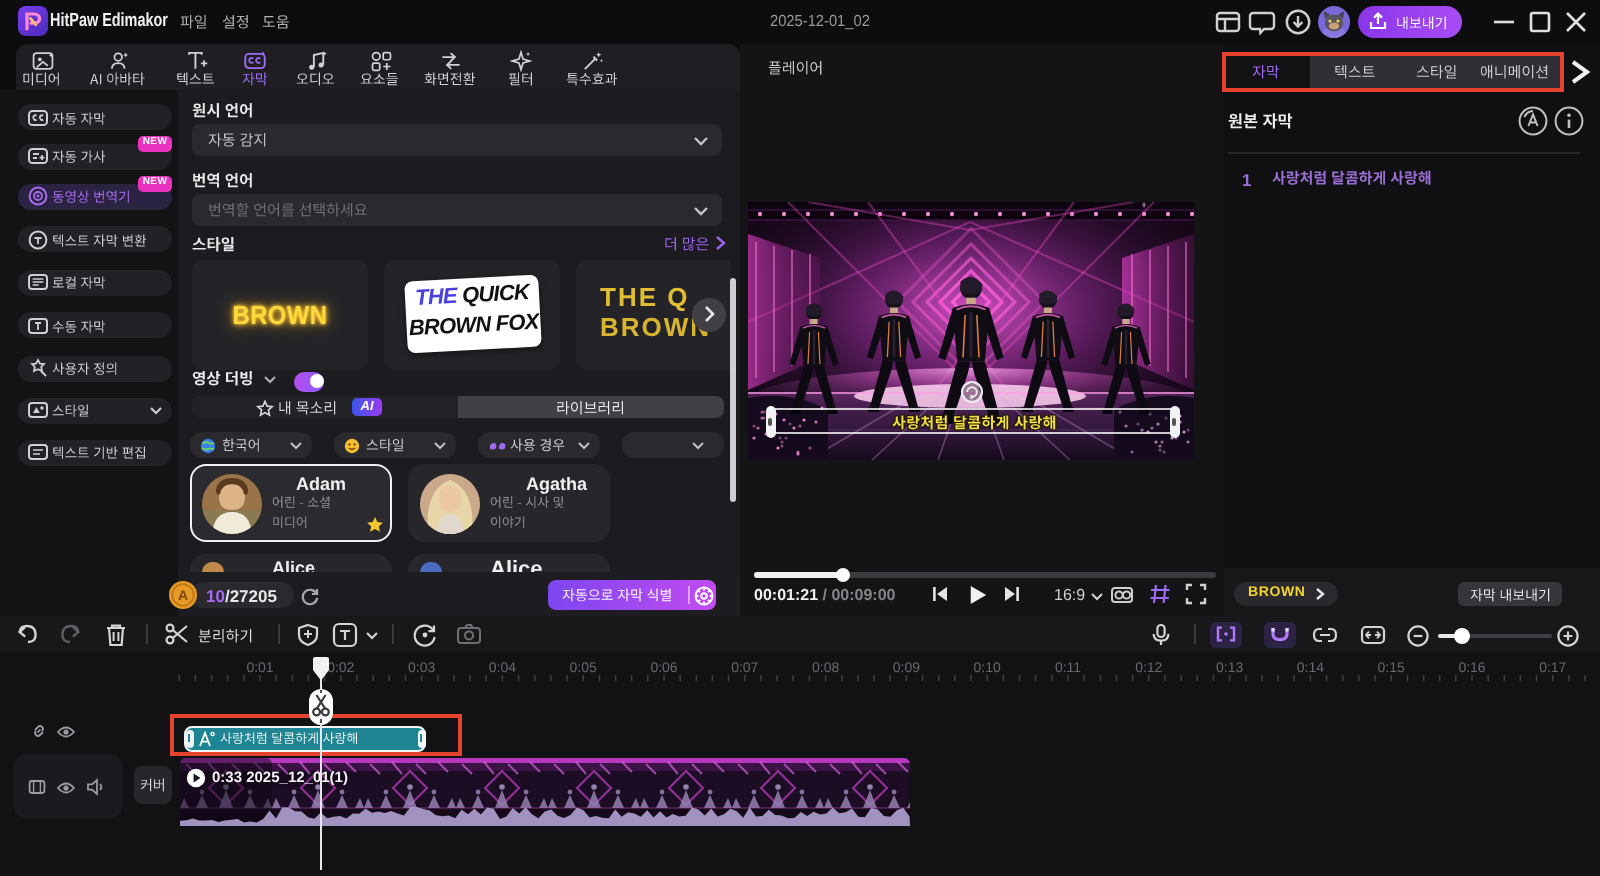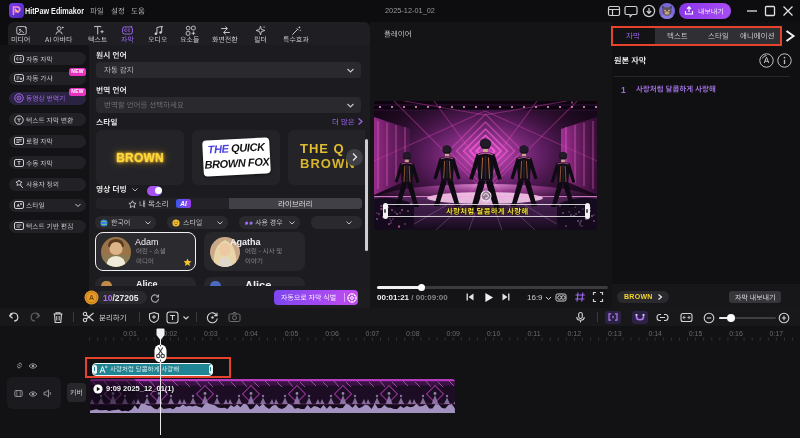--- a/index.html
+++ b/index.html
@@ -338,21 +338,21 @@
         </clipPath>
       </defs>
 <g clip-path="url(#av101)">
         <rect width="30" height="30" fill="#9a7448"></rect>
 <rect y="18" width="30" height="12" fill="#8a7a52"></rect>
 <path d="M15 5 Q8.5 5 8.5 11.5 Q8.5 18 15 18 Q21.5 18 21.5 11.5 Q21.5 5 15 5" fill="#dcb487"></path>
 <path d="M7 8 Q8 2 15 2 Q22 2 23 8 Q23 11 21 10 Q20 5 15 5 Q10 5 9 10 Q7 11 7 8" fill="#5a3a1e"></path>
 <path d="M5 30 Q6 19 15 19 Q24 19 25 30 z" fill="#f0ead8"></path>
       </g>
     </svg>
-<div class="abs" style="left:135px;top:237px;font-size:9px;font-weight:normal;color:#f0f0f2">Adam</div>
+<div class="abs" style="left:148px;top:237px;font-size:9px;font-weight:bold;color:#f0f0f2">Adam</div>
 <svg class="" style="position:absolute;left:136px;top:246.0px;overflow:visible" width="31" height="11">
       <path transform="translate(0,7.5)" d="M1.9 -4.9Q2.3 -4.9 2.7 -4.7Q3 -4.4 3.2 -4Q3.4 -3.5 3.4 -2.9Q3.4 -2.2 3.2 -1.8Q3 -1.3 2.7 -1.1Q2.3 -0.8 1.9 -0.8Q1.5 -0.8 1.1 -1.1Q0.8 -1.3 0.6 -1.8Q0.4 -2.2 0.4 -2.9Q0.4 -3.5 0.6 -4Q0.8 -4.4 1.1 -4.7Q1.5 -4.9 1.9 -4.9ZM1.9 -4.4Q1.6 -4.4 1.4 -4.2Q1.2 -4.1 1.1 -3.7Q0.9 -3.3 0.9 -2.9Q0.9 -2.4 1.1 -2Q1.2 -1.7 1.4 -1.5Q1.6 -1.3 1.9 -1.3Q2.2 -1.3 2.4 -1.5Q2.6 -1.7 2.7 -2Q2.8 -2.4 2.8 -2.9Q2.8 -3.3 2.7 -3.7Q2.6 -4.1 2.4 -4.2Q2.2 -4.4 1.9 -4.4ZM4.6 -5.4H5.2V0.5H4.6ZM3.2 -3.1H4.9V-2.7H3.2Z M10.6 -5.4H11.1V-1H10.6ZM7.3 -0.1H11.3V0.4H7.3ZM7.3 -1.4H7.8V0.2H7.3ZM6.6 -2.3H7.1Q7.6 -2.3 8.1 -2.3Q8.6 -2.3 9 -2.4Q9.4 -2.4 9.9 -2.5L9.9 -2.1Q9.5 -2 9 -2Q8.6 -1.9 8.1 -1.9Q7.7 -1.9 7.1 -1.9H6.6ZM6.6 -5H9.3V-3.2H7.1V-2.2H6.6V-3.7H8.7V-4.5H6.6Z M13.9 -1.6V-2H15.6V-1.6Z M17.9 -0.7H23.3V-0.3H17.9ZM20.3 -2.1H20.8V-0.6H20.3ZM20.3 -5H20.7V-4.5Q20.7 -4.1 20.6 -3.8Q20.5 -3.5 20.2 -3.2Q20 -2.9 19.7 -2.7Q19.4 -2.4 19.1 -2.3Q18.7 -2.1 18.4 -2.1L18.1 -2.5Q18.4 -2.6 18.7 -2.7Q19.1 -2.8 19.3 -3Q19.6 -3.2 19.8 -3.4Q20 -3.7 20.2 -4Q20.3 -4.2 20.3 -4.5ZM20.4 -5H20.8V-4.5Q20.8 -4.2 21 -4Q21.1 -3.7 21.3 -3.4Q21.5 -3.2 21.8 -3Q22.1 -2.8 22.4 -2.7Q22.7 -2.6 23 -2.5L22.8 -2.1Q22.4 -2.1 22.1 -2.3Q21.7 -2.4 21.4 -2.7Q21.1 -2.9 20.9 -3.2Q20.6 -3.5 20.5 -3.8Q20.4 -4.2 20.4 -4.5Z M27 -4.8H28.4V-4.3H27ZM27 -3.7H28.4V-3.3H27ZM28.2 -5.4H28.7V-2.3H28.2ZM25 -2H28.7V-0.6H25.5V0.3H25V-1H28.2V-1.6H25ZM25 0H29V0.4H25ZM25.4 -5.2H25.8V-4.6Q25.8 -4.1 25.6 -3.6Q25.4 -3.1 25 -2.8Q24.7 -2.5 24.2 -2.3L23.9 -2.7Q24.2 -2.8 24.5 -3Q24.8 -3.2 25 -3.5Q25.2 -3.7 25.3 -4Q25.4 -4.3 25.4 -4.6ZM25.5 -5.2H25.9V-4.6Q25.9 -4.3 26 -4Q26.1 -3.8 26.3 -3.5Q26.5 -3.3 26.8 -3.1Q27 -2.9 27.3 -2.8L27.1 -2.4Q26.6 -2.6 26.2 -2.9Q25.9 -3.2 25.7 -3.7Q25.5 -4.1 25.5 -4.6Z" fill="#909095"></path>
     </svg>
 <svg class="" style="position:absolute;left:136px;top:255.5px;overflow:visible" width="19" height="11">
       <path transform="translate(0,7.5)" d="M0.7 -4.8H3.4V-1H0.7ZM2.8 -4.4H1.2V-1.4H2.8ZM4.6 -5.4H5.1V0.5H4.6Z M10.6 -5.4H11.1V0.5H10.6ZM6.7 -1.4H7.2Q7.7 -1.4 8.2 -1.4Q8.7 -1.4 9.1 -1.5Q9.5 -1.5 10 -1.6L10 -1.1Q9.6 -1.1 9.1 -1Q8.7 -1 8.2 -1Q7.8 -0.9 7.2 -0.9H6.7ZM6.7 -4.8H9.5V-4.4H7.2V-1.2H6.7Z M13.9 -4.9Q14.3 -4.9 14.6 -4.7Q14.9 -4.4 15.1 -4Q15.3 -3.5 15.3 -2.9Q15.3 -2.2 15.1 -1.8Q14.9 -1.3 14.6 -1.1Q14.3 -0.8 13.9 -0.8Q13.4 -0.8 13.1 -1.1Q12.8 -1.3 12.6 -1.8Q12.4 -2.2 12.4 -2.9Q12.4 -3.5 12.6 -4Q12.8 -4.4 13.1 -4.7Q13.4 -4.9 13.9 -4.9ZM13.9 -4.4Q13.6 -4.4 13.4 -4.2Q13.1 -4.1 13 -3.7Q12.9 -3.3 12.9 -2.9Q12.9 -2.4 13 -2Q13.1 -1.7 13.4 -1.5Q13.6 -1.3 13.9 -1.3Q14.1 -1.3 14.4 -1.5Q14.6 -1.7 14.7 -2Q14.8 -2.4 14.8 -2.9Q14.8 -3.3 14.7 -3.7Q14.6 -4.1 14.4 -4.2Q14.1 -4.4 13.9 -4.4ZM16.6 -5.4H17.1V0.5H16.6ZM15.1 -3.1H16.8V-2.7H15.1Z" fill="#909095"></path>
     </svg>
 <svg class="abs" style="left:183px;top:258px" width="9" height="9" viewBox="0 0 10 10">
       <path d="M5 0.6 L6.3 3.4 L9.4 3.7 L7.1 5.8 L7.8 8.8 L5 7.2 L2.2 8.8 L2.9 5.8 L0.6 3.7 L3.7 3.4 z" fill="#f5c52e"></path>
     </svg>
 <div class="abs" style="left:204px;top:232px;width:101px;height:39px;background:#27272b;border-radius:8px"></div>
@@ -362,21 +362,21 @@
           <circle cx="15" cy="15" r="15"></circle>
         </clipPath>
       </defs>
 <g clip-path="url(#aw210)">
         <rect width="30" height="30" fill="#caa88a"></rect>
 <path d="M4 30 Q2 8 15 3 Q28 8 26 30 z" fill="#e8d5a8"></path>
 <path d="M15 6 Q9.5 6 9.5 12.5 Q9.5 19 15 19 Q20.5 19 20.5 12.5 Q20.5 6 15 6" fill="#ecc9a2"></path>
 <path d="M8 30 Q9 20 15 20 Q21 20 22 30 z" fill="#e0d8cc"></path>
       </g>
     </svg>
-<div class="abs" style="left:230px;top:237px;font-size:9px;font-weight:bold;color:#f0f0f2">Agatha</div>
+<div class="abs" style="left:263px;top:237px;font-size:9px;font-weight:bold;color:#f0f0f2">Agatha</div>
 <svg class="" style="position:absolute;left:245px;top:246.0px;overflow:visible" width="39" height="11">
       <path transform="translate(0,7.5)" d="M1.9 -4.9Q2.3 -4.9 2.7 -4.7Q3 -4.4 3.2 -4Q3.4 -3.5 3.4 -2.9Q3.4 -2.2 3.2 -1.8Q3 -1.3 2.7 -1.1Q2.3 -0.8 1.9 -0.8Q1.5 -0.8 1.1 -1.1Q0.8 -1.3 0.6 -1.8Q0.4 -2.2 0.4 -2.9Q0.4 -3.5 0.6 -4Q0.8 -4.4 1.1 -4.7Q1.5 -4.9 1.9 -4.9ZM1.9 -4.4Q1.6 -4.4 1.4 -4.2Q1.2 -4.1 1.1 -3.7Q0.9 -3.3 0.9 -2.9Q0.9 -2.4 1.1 -2Q1.2 -1.7 1.4 -1.5Q1.6 -1.3 1.9 -1.3Q2.2 -1.3 2.4 -1.5Q2.6 -1.7 2.7 -2Q2.8 -2.4 2.8 -2.9Q2.8 -3.3 2.7 -3.7Q2.6 -4.1 2.4 -4.2Q2.2 -4.4 1.9 -4.4ZM4.6 -5.4H5.2V0.5H4.6ZM3.2 -3.1H4.9V-2.7H3.2Z M10.6 -5.4H11.1V-1H10.6ZM7.3 -0.1H11.3V0.4H7.3ZM7.3 -1.4H7.8V0.2H7.3ZM6.6 -2.3H7.1Q7.6 -2.3 8.1 -2.3Q8.6 -2.3 9 -2.4Q9.4 -2.4 9.9 -2.5L9.9 -2.1Q9.5 -2 9 -2Q8.6 -1.9 8.1 -1.9Q7.7 -1.9 7.1 -1.9H6.6ZM6.6 -5H9.3V-3.2H7.1V-2.2H6.6V-3.7H8.7V-4.5H6.6Z M13.9 -1.6V-2H15.6V-1.6Z M19.5 -4.9H19.9V-3.8Q19.9 -3.3 19.8 -2.8Q19.7 -2.4 19.4 -1.9Q19.2 -1.5 18.9 -1.2Q18.6 -0.9 18.2 -0.7L17.9 -1.2Q18.2 -1.3 18.5 -1.6Q18.8 -1.9 19 -2.2Q19.2 -2.6 19.3 -3Q19.5 -3.4 19.5 -3.8ZM19.6 -4.9H20V-3.8Q20 -3.4 20.1 -3Q20.2 -2.6 20.5 -2.3Q20.7 -1.9 21 -1.7Q21.2 -1.4 21.6 -1.3L21.2 -0.8Q20.9 -1 20.6 -1.3Q20.3 -1.6 20 -2Q19.8 -2.4 19.7 -2.9Q19.6 -3.3 19.6 -3.8ZM22.2 -5.4H22.7V0.5H22.2Z M25.3 -4.9H25.8V-3.8Q25.8 -3.3 25.7 -2.9Q25.5 -2.4 25.3 -2Q25.1 -1.6 24.8 -1.3Q24.5 -0.9 24.1 -0.7L23.8 -1.2Q24.1 -1.3 24.4 -1.6Q24.7 -1.9 24.9 -2.3Q25.1 -2.6 25.2 -3Q25.3 -3.4 25.3 -3.8ZM25.4 -4.9H25.9V-3.8Q25.9 -3.4 26 -3Q26.1 -2.7 26.3 -2.3Q26.5 -2 26.8 -1.7Q27.1 -1.4 27.4 -1.3L27 -0.9Q26.7 -1 26.4 -1.3Q26.1 -1.7 25.9 -2Q25.7 -2.4 25.6 -2.9Q25.4 -3.3 25.4 -3.8ZM27.9 -5.4H28.4V0.5H27.9ZM28.3 -3H29.4V-2.5H28.3Z M31.9 -5H34.6V-2.6H31.9ZM34.1 -4.6H32.4V-3H34.1ZM35.8 -5.4H36.4V-2H35.8ZM34.2 -1.3H34.7V-1.2Q34.7 -0.9 34.5 -0.6Q34.4 -0.3 34 -0.1Q33.7 0.1 33.3 0.3Q32.9 0.4 32.5 0.5L32.3 0.1Q32.6 0 32.9 -0.1Q33.2 -0.1 33.4 -0.3Q33.7 -0.4 33.9 -0.5Q34 -0.7 34.1 -0.8Q34.2 -1 34.2 -1.2ZM34.3 -1.3H34.8V-1.2Q34.8 -1 35 -0.8Q35.1 -0.6 35.4 -0.4Q35.7 -0.2 36 -0.1Q36.3 0 36.7 0.1L36.5 0.5Q36.1 0.4 35.7 0.3Q35.3 0.1 35 -0.1Q34.7 -0.3 34.5 -0.6Q34.3 -0.9 34.3 -1.2ZM32.5 -1.6H36.5V-1.2H32.5ZM34.3 -2.2H34.8V-1.4H34.3Z" fill="#909095"></path>
     </svg>
 <svg class="" style="position:absolute;left:245px;top:255.5px;overflow:visible" width="19" height="11">
       <path transform="translate(0,7.5)" d="M4.6 -5.4H5.1V0.5H4.6ZM2 -4.9Q2.5 -4.9 2.8 -4.7Q3.1 -4.4 3.3 -4Q3.5 -3.5 3.5 -2.9Q3.5 -2.2 3.3 -1.8Q3.1 -1.3 2.8 -1.1Q2.5 -0.8 2 -0.8Q1.6 -0.8 1.3 -1.1Q0.9 -1.3 0.7 -1.8Q0.5 -2.2 0.5 -2.9Q0.5 -3.5 0.7 -4Q0.9 -4.4 1.3 -4.7Q1.6 -4.9 2 -4.9ZM2 -4.4Q1.7 -4.4 1.5 -4.2Q1.3 -4.1 1.2 -3.7Q1.1 -3.3 1.1 -2.9Q1.1 -2.4 1.2 -2Q1.3 -1.7 1.5 -1.5Q1.7 -1.3 2 -1.3Q2.3 -1.3 2.5 -1.5Q2.8 -1.7 2.9 -2Q3 -2.4 3 -2.9Q3 -3.3 2.9 -3.7Q2.8 -4.1 2.5 -4.2Q2.3 -4.4 2 -4.4Z M7.9 -4.9Q8.3 -4.9 8.6 -4.7Q9 -4.4 9.2 -4Q9.3 -3.5 9.3 -2.9Q9.3 -2.2 9.2 -1.8Q9 -1.3 8.6 -1.1Q8.3 -0.8 7.9 -0.8Q7.4 -0.8 7.1 -1.1Q6.8 -1.3 6.6 -1.8Q6.4 -2.2 6.4 -2.9Q6.4 -3.5 6.6 -4Q6.8 -4.4 7.1 -4.7Q7.4 -4.9 7.9 -4.9ZM7.9 -4.4Q7.6 -4.4 7.4 -4.2Q7.1 -4.1 7 -3.7Q6.9 -3.3 6.9 -2.9Q6.9 -2.4 7 -2Q7.1 -1.7 7.4 -1.5Q7.6 -1.3 7.9 -1.3Q8.2 -1.3 8.4 -1.5Q8.6 -1.7 8.7 -2Q8.8 -2.4 8.8 -2.9Q8.8 -3.3 8.7 -3.7Q8.6 -4.1 8.4 -4.2Q8.2 -4.4 7.9 -4.4ZM10.7 -3.9H11.8V-3.4H10.7ZM10.7 -2.1H11.8V-1.7H10.7ZM10.3 -5.4H10.8V0.5H10.3Z M16.6 -5.4H17.1V0.5H16.6ZM14.8 -4.7H15.4Q15.4 -4.1 15.2 -3.5Q15.1 -2.9 14.7 -2.4Q14.4 -1.9 13.9 -1.4Q13.4 -0.9 12.6 -0.6L12.4 -1Q13.2 -1.4 13.8 -2Q14.3 -2.5 14.6 -3.2Q14.8 -3.9 14.8 -4.7ZM12.6 -4.7H15.1V-4.3H12.6Z" fill="#909095"></path>
     </svg>
 <div class="abs" style="left:95px;top:277px;width:101px;height:9px;background:#27272b;border-radius:8px 8px 0 0"></div>
 <div class="abs" style="left:204px;top:277px;width:101px;height:9px;background:#27272b;border-radius:8px 8px 0 0"></div>
 <div class="abs" style="left:101px;top:281px;width:11px;height:5px;border-radius:6px 6px 0 0;background:#c08a4a"></div>
 <div class="abs" style="left:210px;top:281px;width:11px;height:5px;border-radius:6px 6px 0 0;background:#4a6ac0"></div>
@@ -936,21 +936,21 @@
 </pattern>
       </defs>
 <rect width="365" height="34" rx="3" fill="url(#vf)"></rect>
 <rect width="46" height="34" rx="3" fill="#0e0513" opacity="0.5"></rect>
       <path d="M0 34 L0 31.5 L0 31.4 L3.2 31.1 L6.4 30.2 L9.600000000000001 31.3 L12.8 31.2 L16.0 31.0 L19.2 32.0 L22.4 31.2 L25.599999999999998 30.9 L28.799999999999997 30.5 L31.999999999999996 32.3 L35.199999999999996 31.7 L38.4 32.3 L41.6 30.5 L44.800000000000004 26.3 L48.00000000000001 30.2 L51.20000000000001 24.6 L54.40000000000001 24.7 L57.600000000000016 26.6 L60.80000000000002 26.8 L64.00000000000001 29.6 L67.20000000000002 30.4 L70.40000000000002 27.3 L73.60000000000002 30.1 L76.80000000000003 29.4 L80.00000000000003 29.0 L83.20000000000003 30.3 L86.40000000000003 27.7 L89.60000000000004 27.9 L92.80000000000004 25.4 L96.00000000000004 27.4 L99.20000000000005 26.7 L102.40000000000005 27.5 L105.60000000000005 26.5 L108.80000000000005 27.8 L112.00000000000006 28.8 L115.20000000000006 24.5 L118.40000000000006 24.5 L121.60000000000007 25.5 L124.80000000000007 26.3 L128.00000000000006 28.6 L131.20000000000005 29.1 L134.40000000000003 28.8 L137.60000000000002 30.1 L140.8 25.9 L144.0 28.1 L147.2 25.4 L150.39999999999998 28.2 L153.59999999999997 24.8 L156.79999999999995 25.4 L159.99999999999994 30.5 L163.19999999999993 29.2 L166.39999999999992 25.0 L169.5999999999999 27.7 L172.7999999999999 24.6 L175.9999999999999 28.1 L179.19999999999987 30.1 L182.39999999999986 26.7 L185.59999999999985 25.8 L188.79999999999984 28.9 L191.99999999999983 30.0 L195.19999999999982 28.5 L198.3999999999998 24.7 L201.5999999999998 26.0 L204.79999999999978 29.8 L207.99999999999977 29.0 L211.19999999999976 29.9 L214.39999999999975 30.1 L217.59999999999974 25.7 L220.79999999999973 29.4 L223.99999999999972 27.1 L227.1999999999997 27.8 L230.3999999999997 29.4 L233.59999999999968 26.1 L236.79999999999967 29.7 L239.99999999999966 26.6 L243.19999999999965 29.8 L246.39999999999964 28.0 L249.59999999999962 29.2 L252.7999999999996 28.9 L255.9999999999996 24.7 L259.1999999999996 25.7 L262.3999999999996 28.7 L265.59999999999957 25.2 L268.79999999999956 29.2 L271.99999999999955 28.1 L275.19999999999953 25.4 L278.3999999999995 26.6 L281.5999999999995 29.9 L284.7999999999995 24.6 L287.9999999999995 29.2 L291.1999999999995 29.0 L294.39999999999947 25.9 L297.59999999999945 28.5 L300.79999999999944 28.7 L303.99999999999943 30.1 L307.1999999999994 30.0 L310.3999999999994 27.0 L313.5999999999994 29.0 L316.7999999999994 26.9 L319.9999999999994 28.3 L323.19999999999936 27.8 L326.39999999999935 24.7 L329.59999999999934 27.6 L332.79999999999933 27.1 L335.9999999999993 25.3 L339.1999999999993 29.4 L342.3999999999993 29.6 L345.5999999999993 25.0 L348.7999999999993 25.6 L351.99999999999926 29.0 L355.19999999999925 29.4 L358.39999999999924 26.1 L361.5999999999992 24.9 L364.7999999999992 29.3 L365 34 z" fill="#aa9ac8" opacity="0.95"></path>
     </svg>
 <svg class="abs" style="left:93px;top:383.5px" width="10" height="10">
       <circle cx="5" cy="5" r="4.6" fill="#fff"></circle>
       <path d="M3.8 2.8 L7.2 5 L3.8 7.2 z" fill="#14141a"></path>
     </svg>
-<div class="abs" style="left:106px;top:384px;font-size:7.5px;font-weight:bold;color:#f2f2f4;text-shadow:0 0 2px rgba(0,0,0,.8)">9:09 2025_12_01(1)</div>
+<div class="abs" style="left:106px;top:384px;font-size:7.5px;font-weight:bold;color:#f2f2f4;text-shadow:0 0 2px rgba(0,0,0,.8)">0:33 2025_12_01(1)</div>
 <div class="abs" style="left:159.8px;top:331px;width:1.4px;height:104px;background:#e8e8ec;z-index:70"></div>
 <svg class="abs" style="left:156px;top:328px;z-index:71" width="9" height="13" viewBox="0 0 9 13">
       <path d="M1.5 0.5 H7.5 Q8.5 0.5 8.5 1.5 V7 L4.5 12.2 L0.5 7 V1.5 Q0.5 0.5 1.5 0.5 z" fill="#f2f2f4"></path>
     </svg>
 <svg class="abs" style="left:154px;top:344px;z-index:72" width="13" height="19" viewBox="0 0 13 19">
 <rect x="0.5" y="0.5" width="12" height="18" rx="6" fill="#fff"></rect>
 <path d="M4.2 3.5 L8.6 10.3 M8.8 3.5 L4.4 10.3" stroke="#3a3a40" stroke-width="1.1" fill="none"></path>
 <circle cx="4.3" cy="12" r="1.7" fill="none" stroke="#3a3a40" stroke-width="1.1"></circle>
 <circle cx="8.7" cy="12" r="1.7" fill="none" stroke="#3a3a40" stroke-width="1.1"></circle>
 <path d="M6.5 1 V2.5 M6.5 15.5 V17.5" stroke="#3a3a40" stroke-width="0.9"></path>

